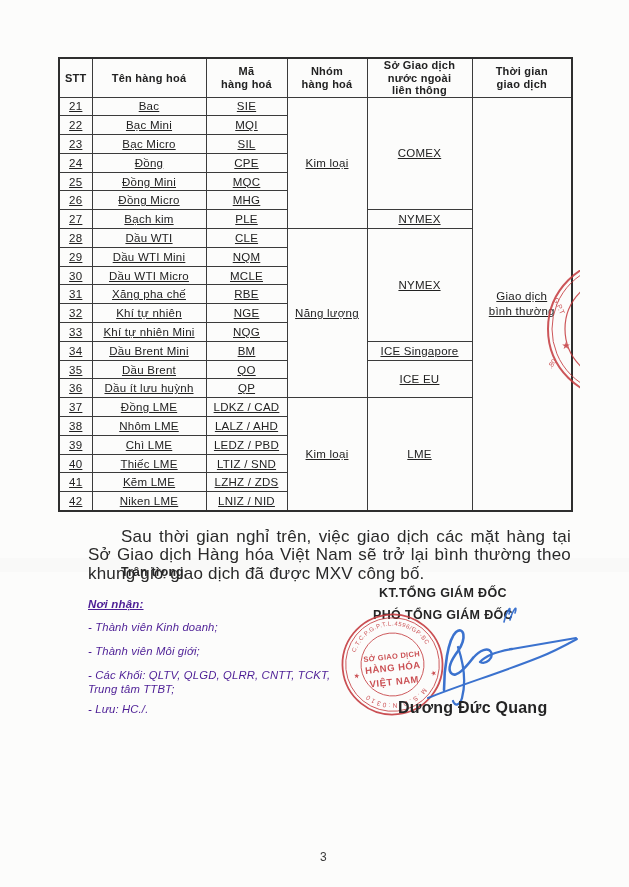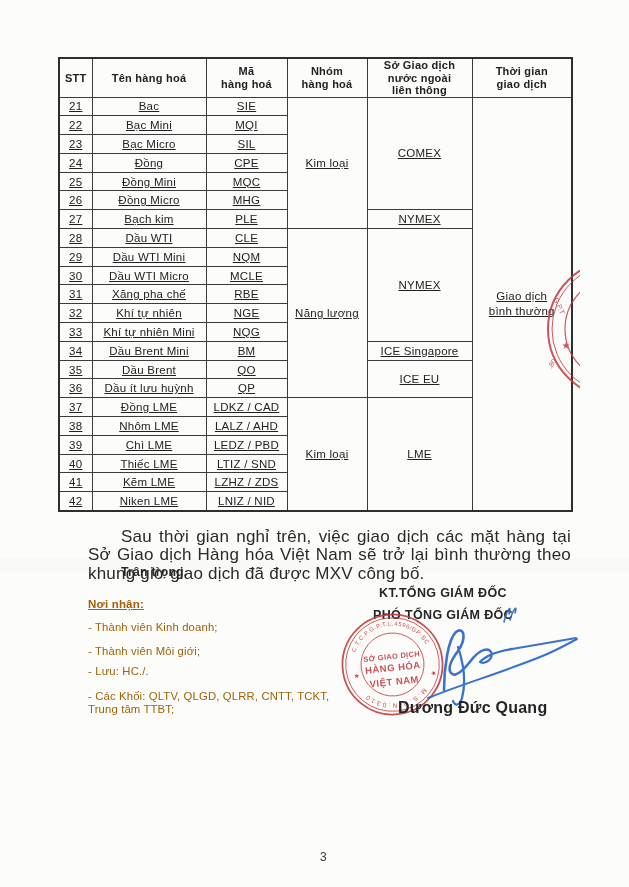--- a/index.html
+++ b/index.html
@@ -35,21 +35,21 @@
     font-size:17px; line-height:18.3px; text-align:justify; text-indent:33px;
     letter-spacing:0.2px; margin:0;
   }
   .closing { position:absolute; left:121px; top:565px; font-size:12.3px; font-weight:bold; letter-spacing:0.2px; }
 
   .sig-titles {
     position:absolute; left:318px; top:583px; width:250px; text-align:center;
     font-size:12.5px; font-weight:bold; line-height:21.5px; letter-spacing:0.35px; color:#252525;
   }
 
-  .recipients { position:absolute; left:88px; top:598px; width:270px; color:#a16207; }
+  .recipients { position:absolute; left:88px; top:598px; width:270px; font-style:italic; color:#4c1d95; }
   .rec-heading { font-size:11.5px; font-weight:bold; text-decoration:underline; letter-spacing:0.2px; }
   .rec-item { font-size:11.3px; line-height:13.2px; margin-top:11px; white-space:pre-line; letter-spacing:0.15px; }
 
   .seal-svg { position:absolute; left:340px; top:612px; transform:rotate(-6deg); opacity:0.88; }
   .signature-svg { position:absolute; left:400px; top:595px; opacity:0.92; }
   .signer {
     position:absolute; left:398px; top:699px; font-size:16px; font-weight:bold; letter-spacing:0.25px; color:#242424;
   }
   .page-number { position:absolute; left:320px; top:850px; font-size:12px; color:#3a3a3a; }
 </style>
@@ -225,23 +225,23 @@
 
   <div class="sig-titles">
     <div>KT.TỔNG GIÁM ĐỐC</div>
     <div>PHÓ TỔNG GIÁM ĐỐC</div>
   </div>
 
   <div class="recipients">
     <div class="rec-heading">Nơi nhận:</div>
     <div class="rec-item">- Thành viên Kinh doanh;</div>
     <div class="rec-item">- Thành viên Môi giới;</div>
-    <div class="rec-item" style="margin-top:7px">- Lưu: HC./.</div>
     <div class="rec-item">- Các Khối: QLTV, QLGD, QLRR, CNTT, TCKT,
 Trung tâm TTBT;</div>
+    <div class="rec-item" style="margin-top:7px">- Lưu: HC./.</div>
   </div>
 
   <svg class="seal-svg" width="105" height="105" viewBox="0 0 105 105">
     <defs>
       <path id="arcTop" d="M 13.5,52.5 A 39,39 0 0 1 91.5,52.5"></path>
       <path id="arcBottom" d="M 91.5,52.5 A 39,39 0 0 1 13.5,52.5"></path>
     </defs>
     <g stroke="#c4393d" fill="none">
       <circle cx="52.5" cy="52.5" r="50" stroke-width="1.8"></circle>
       <circle cx="52.5" cy="52.5" r="46.8" stroke-width="0.9"></circle>

